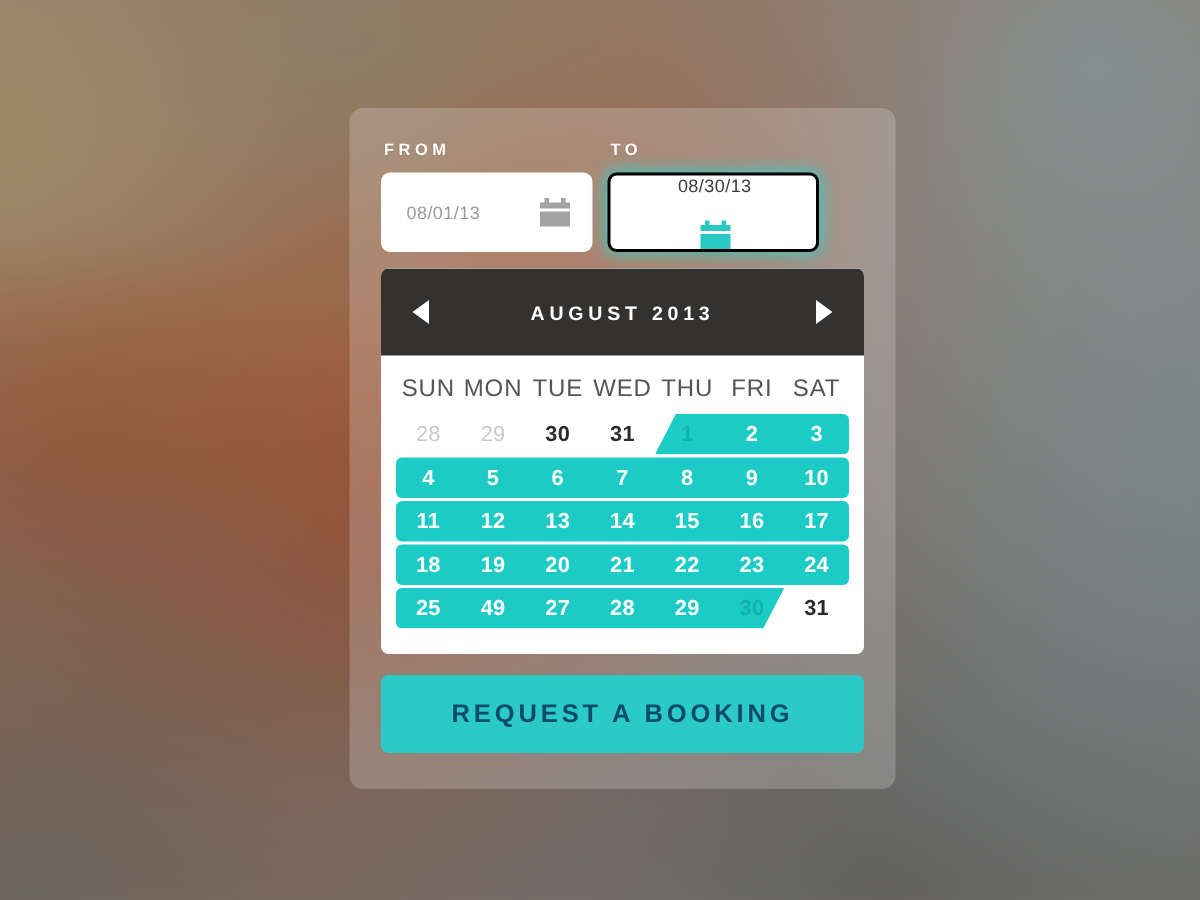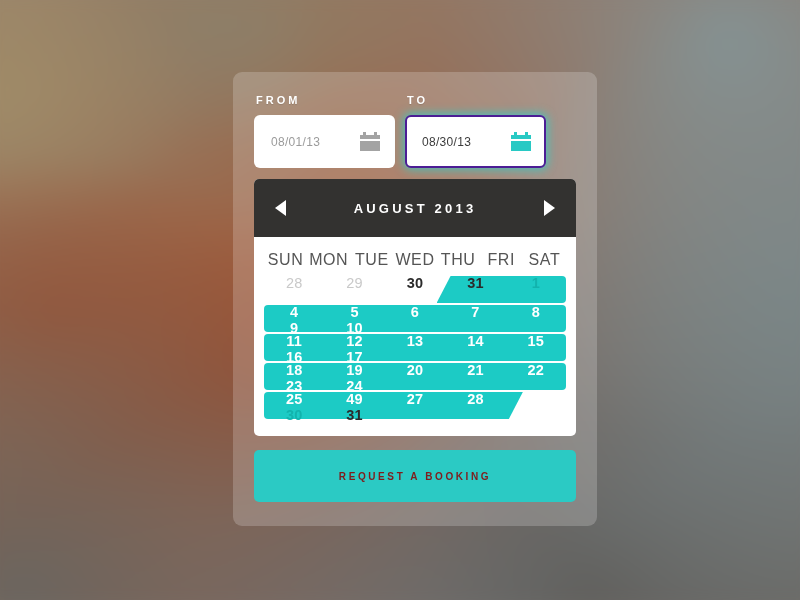--- a/index.html
+++ b/index.html
@@ -68,23 +68,24 @@
     position: relative;
     height: 53px;
     background: #ffffff;
     border-radius: 6px;
     display: flex;
     align-items: center;
     justify-content: space-between;
     padding: 0 15px 0 17px;
   }
   .field-box.focused {
-    border: 2px solid #4c1d95;
+    border: 2px solid #000000;
     box-shadow: 0 0 10px 2px rgba(50,205,200,0.75);
     padding: 0 13px 0 15px;
+    flex-direction: column;
   }
 
   .field-value {
     font-size: 12px;
     letter-spacing: 0.3px;
     color: #9b9b9b;
   }
   .field-box.focused .field-value { color: #3c3c3c; }
 
   
@@ -163,21 +164,21 @@
   .dow {
     text-align: center;
     font-size: 16px;
     color: #555555;
     letter-spacing: 0.6px;
   }
 
   .week {
     position: relative;
     display: grid;
-    grid-template-columns: repeat(5, 1fr);
+    grid-template-columns: repeat(7, 1fr);
     height: 29px;
     align-items: center;
   }
 
   
   .hl {
     position: absolute;
     top: 1px;
     height: 27px;
     background: #1ccbc5;
@@ -214,22 +215,22 @@
     background: #2bcac4;
     border-radius: 5px;
     display: flex;
     align-items: center;
     justify-content: center;
     border: none;
     width: 100%;
     cursor: pointer;
   }
   #cta .cta-label {
-    color: #7f1d1d;
-    font-size: 10px;
+    color: #0c4a6e;
+    font-size: 17px;
     font-weight: bold;
     letter-spacing: 2.6px;
   }
 </style>
 </head>
 <body>
 
 <div id="backdrop"></div>
 
 <div id="panel">

